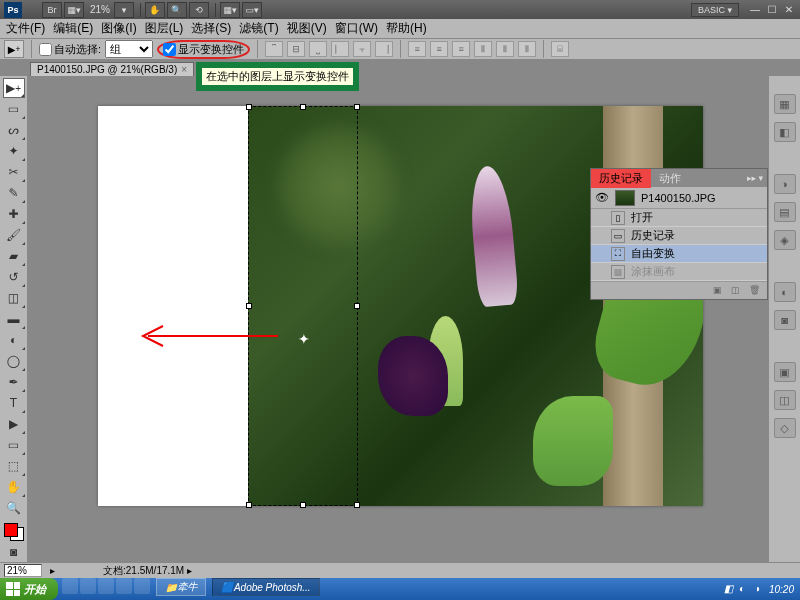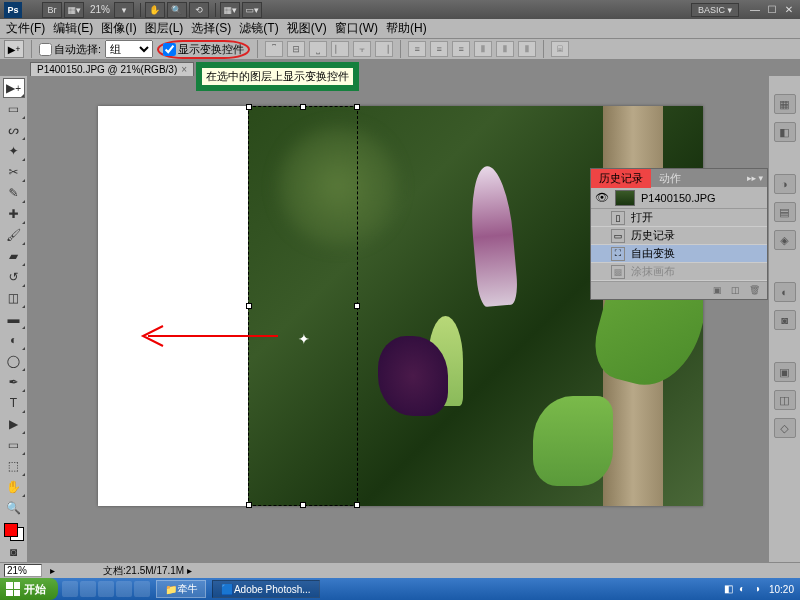--- a/index.html
+++ b/index.html
@@ -61,21 +61,21 @@
 .hp-header { height: 22px; display: flex; align-items: center; padding: 0 4px; border-bottom: 1px solid #999; }
 .hp-header .thumb { width: 20px; height: 16px; background: linear-gradient(#3a5a28,#1a3510); margin-right: 6px; border:1px solid #666;}
 .hp-item { height: 18px; display: flex; align-items: center; padding-left: 20px; border-bottom: 1px solid #ccc; font-size: 11px; gap: 6px;}
 .hp-item .hicon { width:14px;height:14px;border:1px solid #888;display:flex;align-items:center;justify-content:center;font-size:9px;}
 .hp-item.sel { background: #a3b8d8; }
 .hp-footer { height: 18px; background: #b0b0b0; border-top: 1px solid #999; display:flex;justify-content:flex-end;align-items:center;gap:4px;padding:0 4px;}
 .hp-footer .fbtn{width:14px;height:12px;font-size:9px;color:#666;}
 .statusbar { height: 18px; background: #b8b8b8; border-top: 1px solid #888; display: flex; align-items: center; font-size: 10px; padding: 0 4px; }
 .statusbar .zoom-in { width: 38px; border: 1px inset #999; background: #fff; padding: 0 2px; margin-right: 8px; }
 .statusbar .docinfo { margin-left: 48px; }
-.taskbar { height: 22px; background: linear-gradient(#3a7ac8,#1a5aa8); display: flex; align-items: center; font-size: 11px; color: #fff; }
+.taskbar { height: 22px; background: linear-gradient(#3a7ac8,#1a5aa8); display: flex; font-size: 11px; color: #fff; font-style: italic; }
 .start-btn { height: 22px; background: linear-gradient(#5aaa3a,#3a8a1a); padding: 0 12px 0 6px; display: flex; align-items: center; font-weight: bold; border-radius: 0 8px 8px 0; }
 .start-btn .winlogo { width: 14px; height: 14px; margin-right: 4px; display: grid; grid-template-columns: 1fr 1fr; gap: 1px; }
 .start-btn .winlogo div { background: #fff; }
 .ql { display: flex; gap: 2px; margin-left: 4px; }
 .ql .qi { width: 16px; height: 16px; background: rgba(255,255,255,0.15); border-radius: 2px; }
 .task-item { height: 18px; background: rgba(255,255,255,0.15); border: 1px solid rgba(255,255,255,0.3); margin-left: 6px; padding: 0 8px; display: flex; align-items: center; font-size: 10px; }
 .task-item.active { background: rgba(0,0,0,0.2); border: 1px inset rgba(0,0,0,0.3); }
 .taskbar .spacer { flex: 1; }
 .watermark { position: absolute; right: 38px; bottom: 48px; color: rgba(255,255,255,0.85); font-size: 18px; font-weight: bold; letter-spacing: 1px; font-style: italic; z-index: 12; pointer-events:none;}
 .tray { display:flex;align-items:center;gap:3px;padding:0 6px;font-size:10px;}

